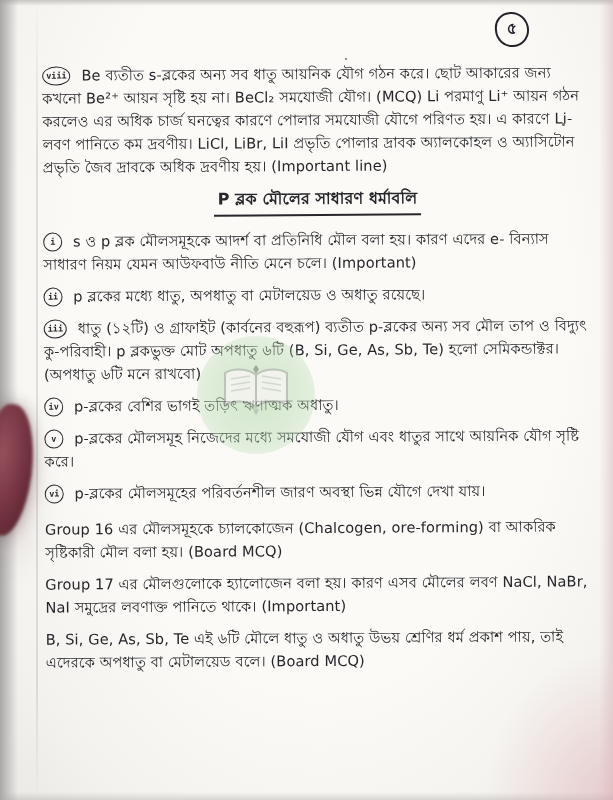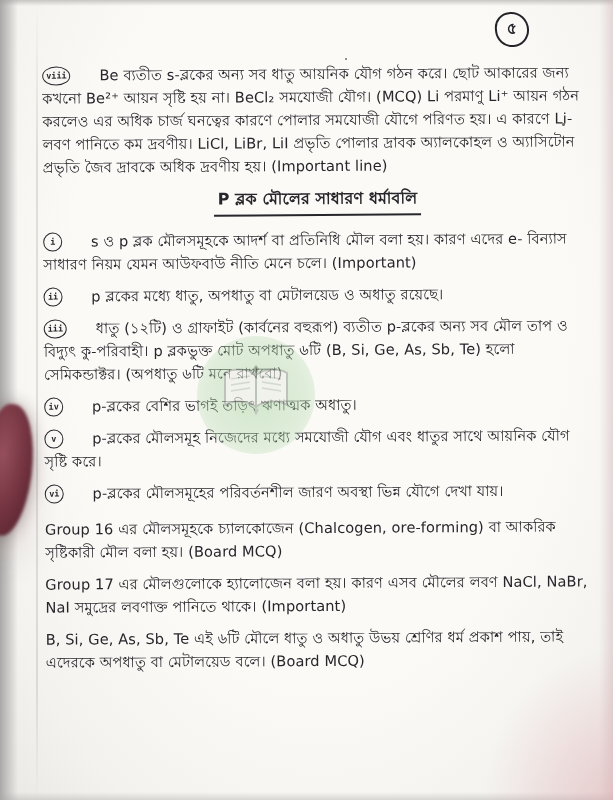--- a/index.html
+++ b/index.html
@@ -82,21 +82,21 @@
     letter-spacing:.1px;
     transform:rotate(-.35deg);
     z-index:5;
   }
   .item, .para { margin:0 0 9px 0; }
   .marker {
     display:inline-flex; align-items:center; justify-content:center;
     min-width:19px; height:19px; padding:0 3px; box-sizing:border-box;
     border:1.6px solid #26262b; border-radius:50%;
     font-size:8.5px; font-weight:bold; letter-spacing:0;
-    vertical-align:2px; margin-right:24px;
+    vertical-align:2px; margin-right:6px;
     font-family:"DejaVu Sans Mono", monospace;
   }
   .heading-row { text-align:center; margin:4px 0 12px 0; }
   .heading {
     display:inline-block; font-size:16px; font-weight:bold;
     border-bottom:2.2px solid #26262b; padding:0 4px 2px 4px;
   }
   .gap { height:4px; }
   .speck { position:absolute; background:#6d6c6a; border-radius:50%; z-index:2; }
   .s1 { left:562px; top:123px; width:3px; height:3px; }

